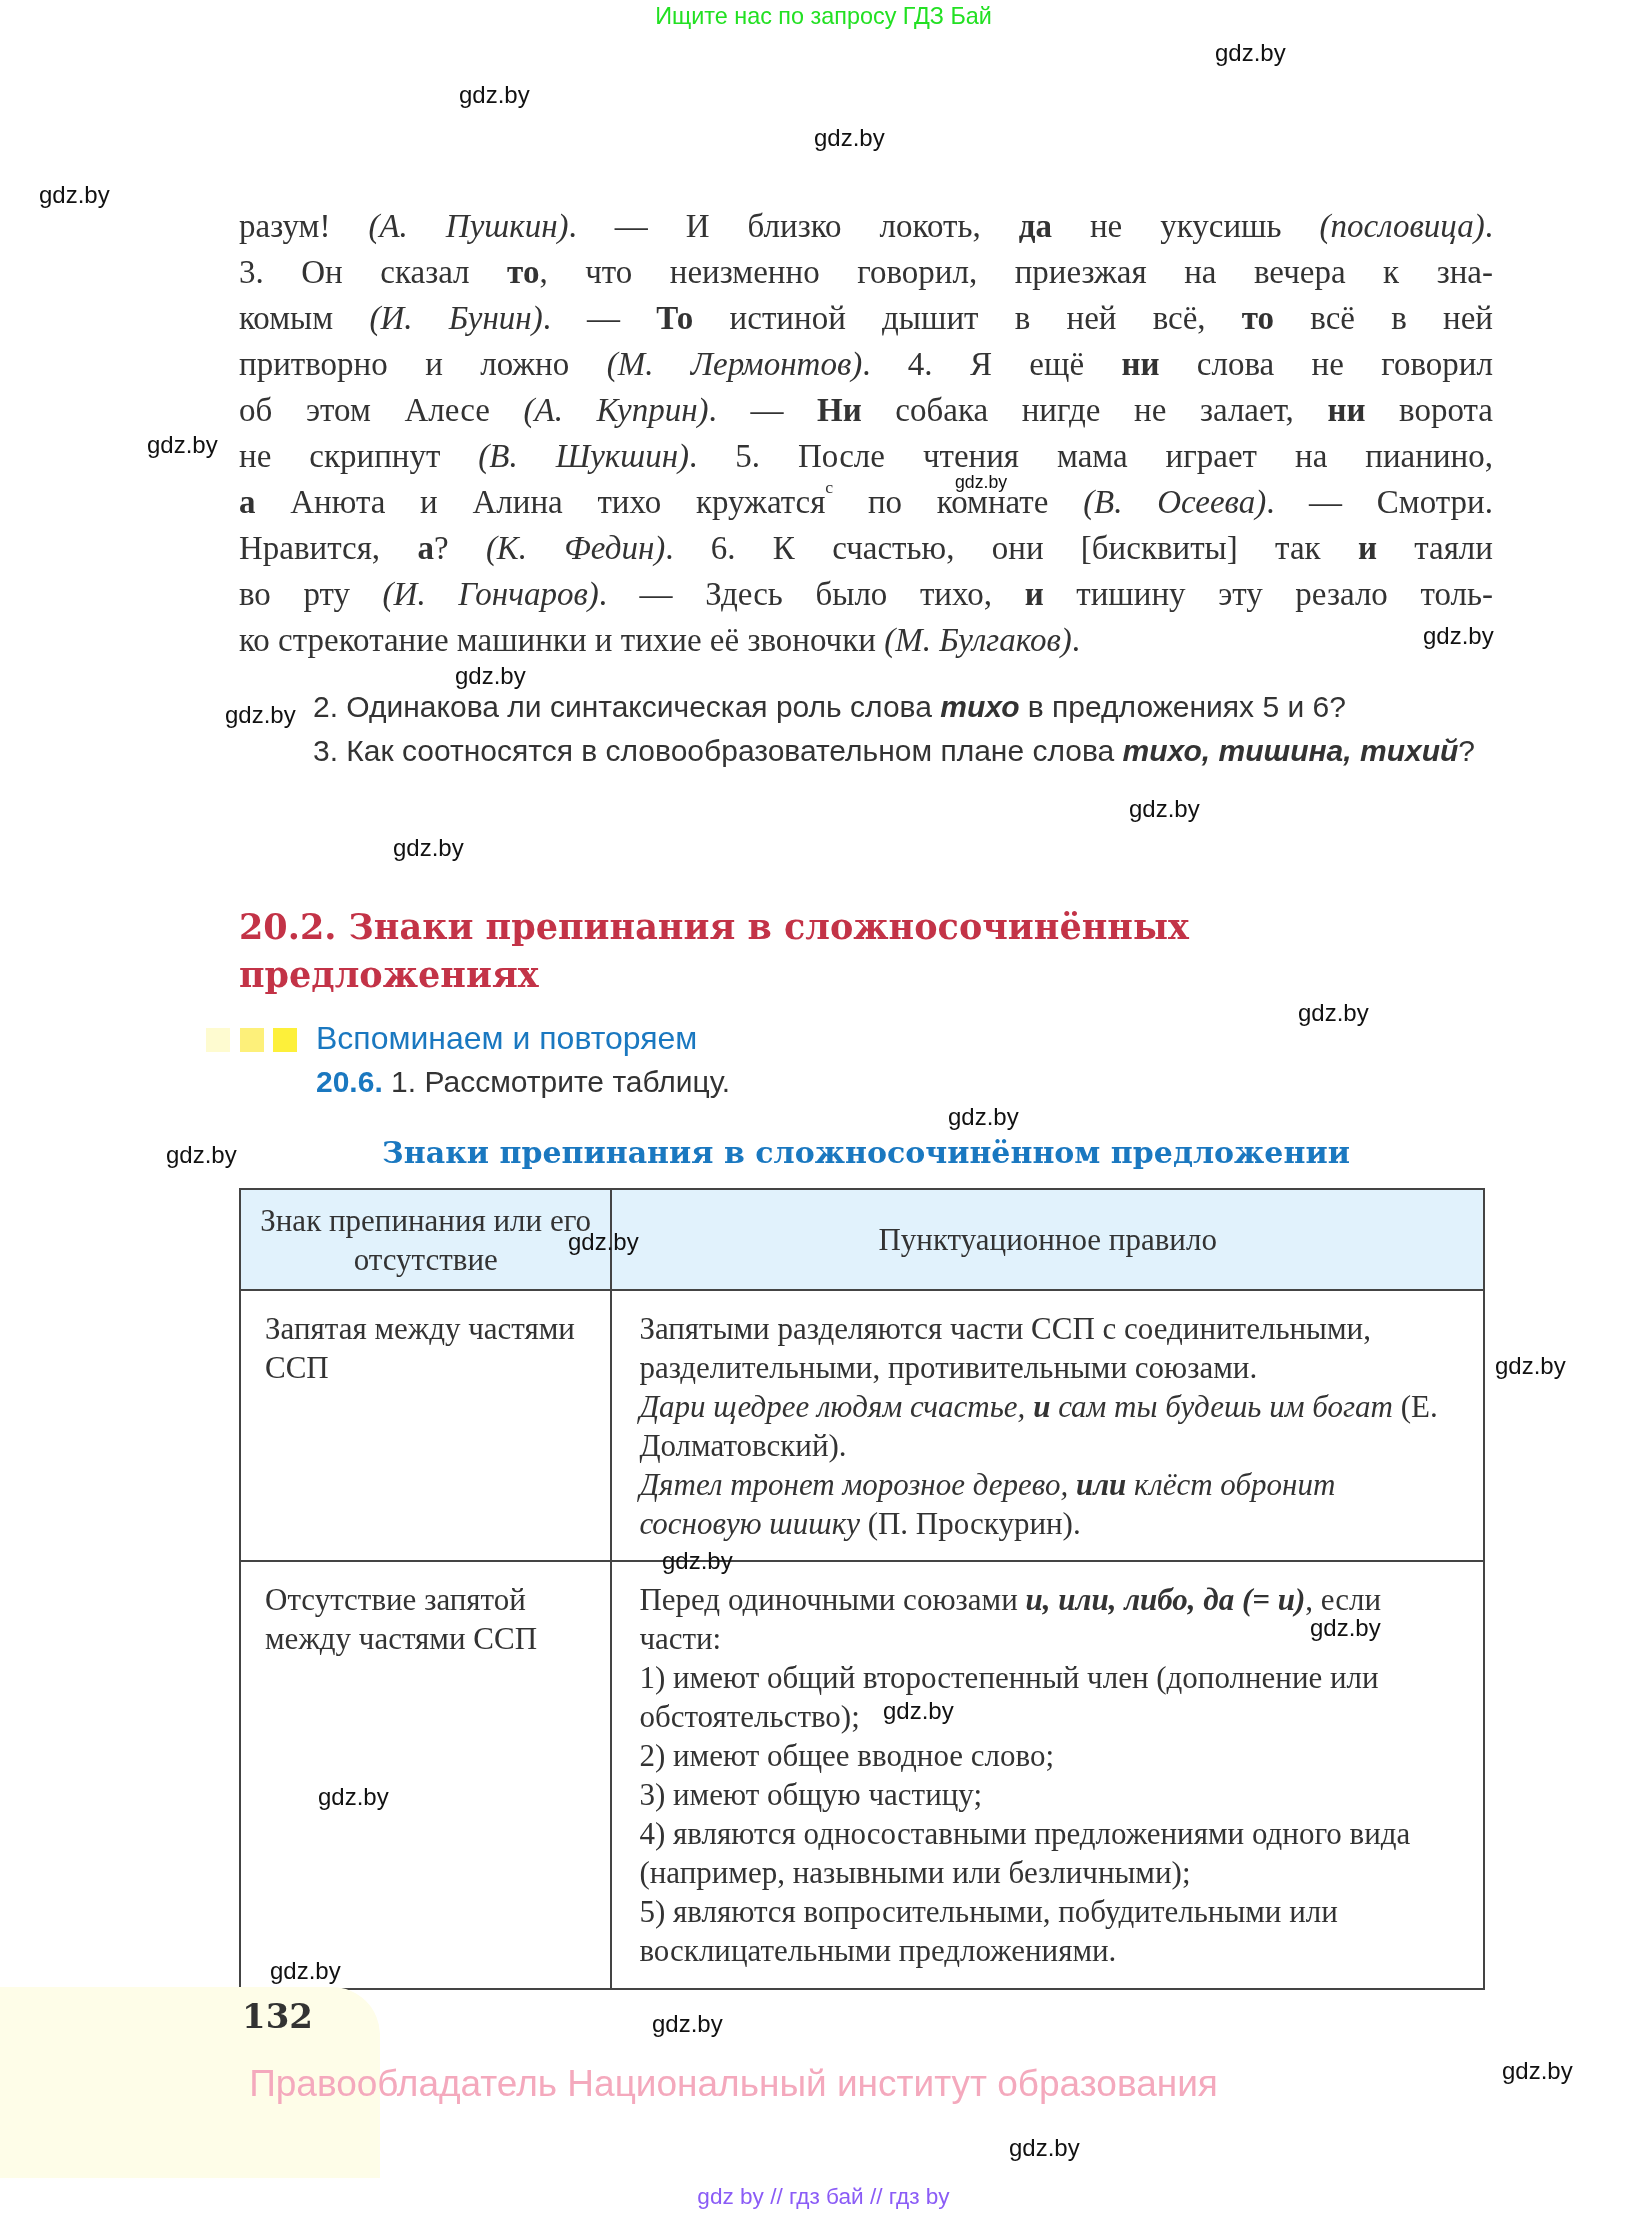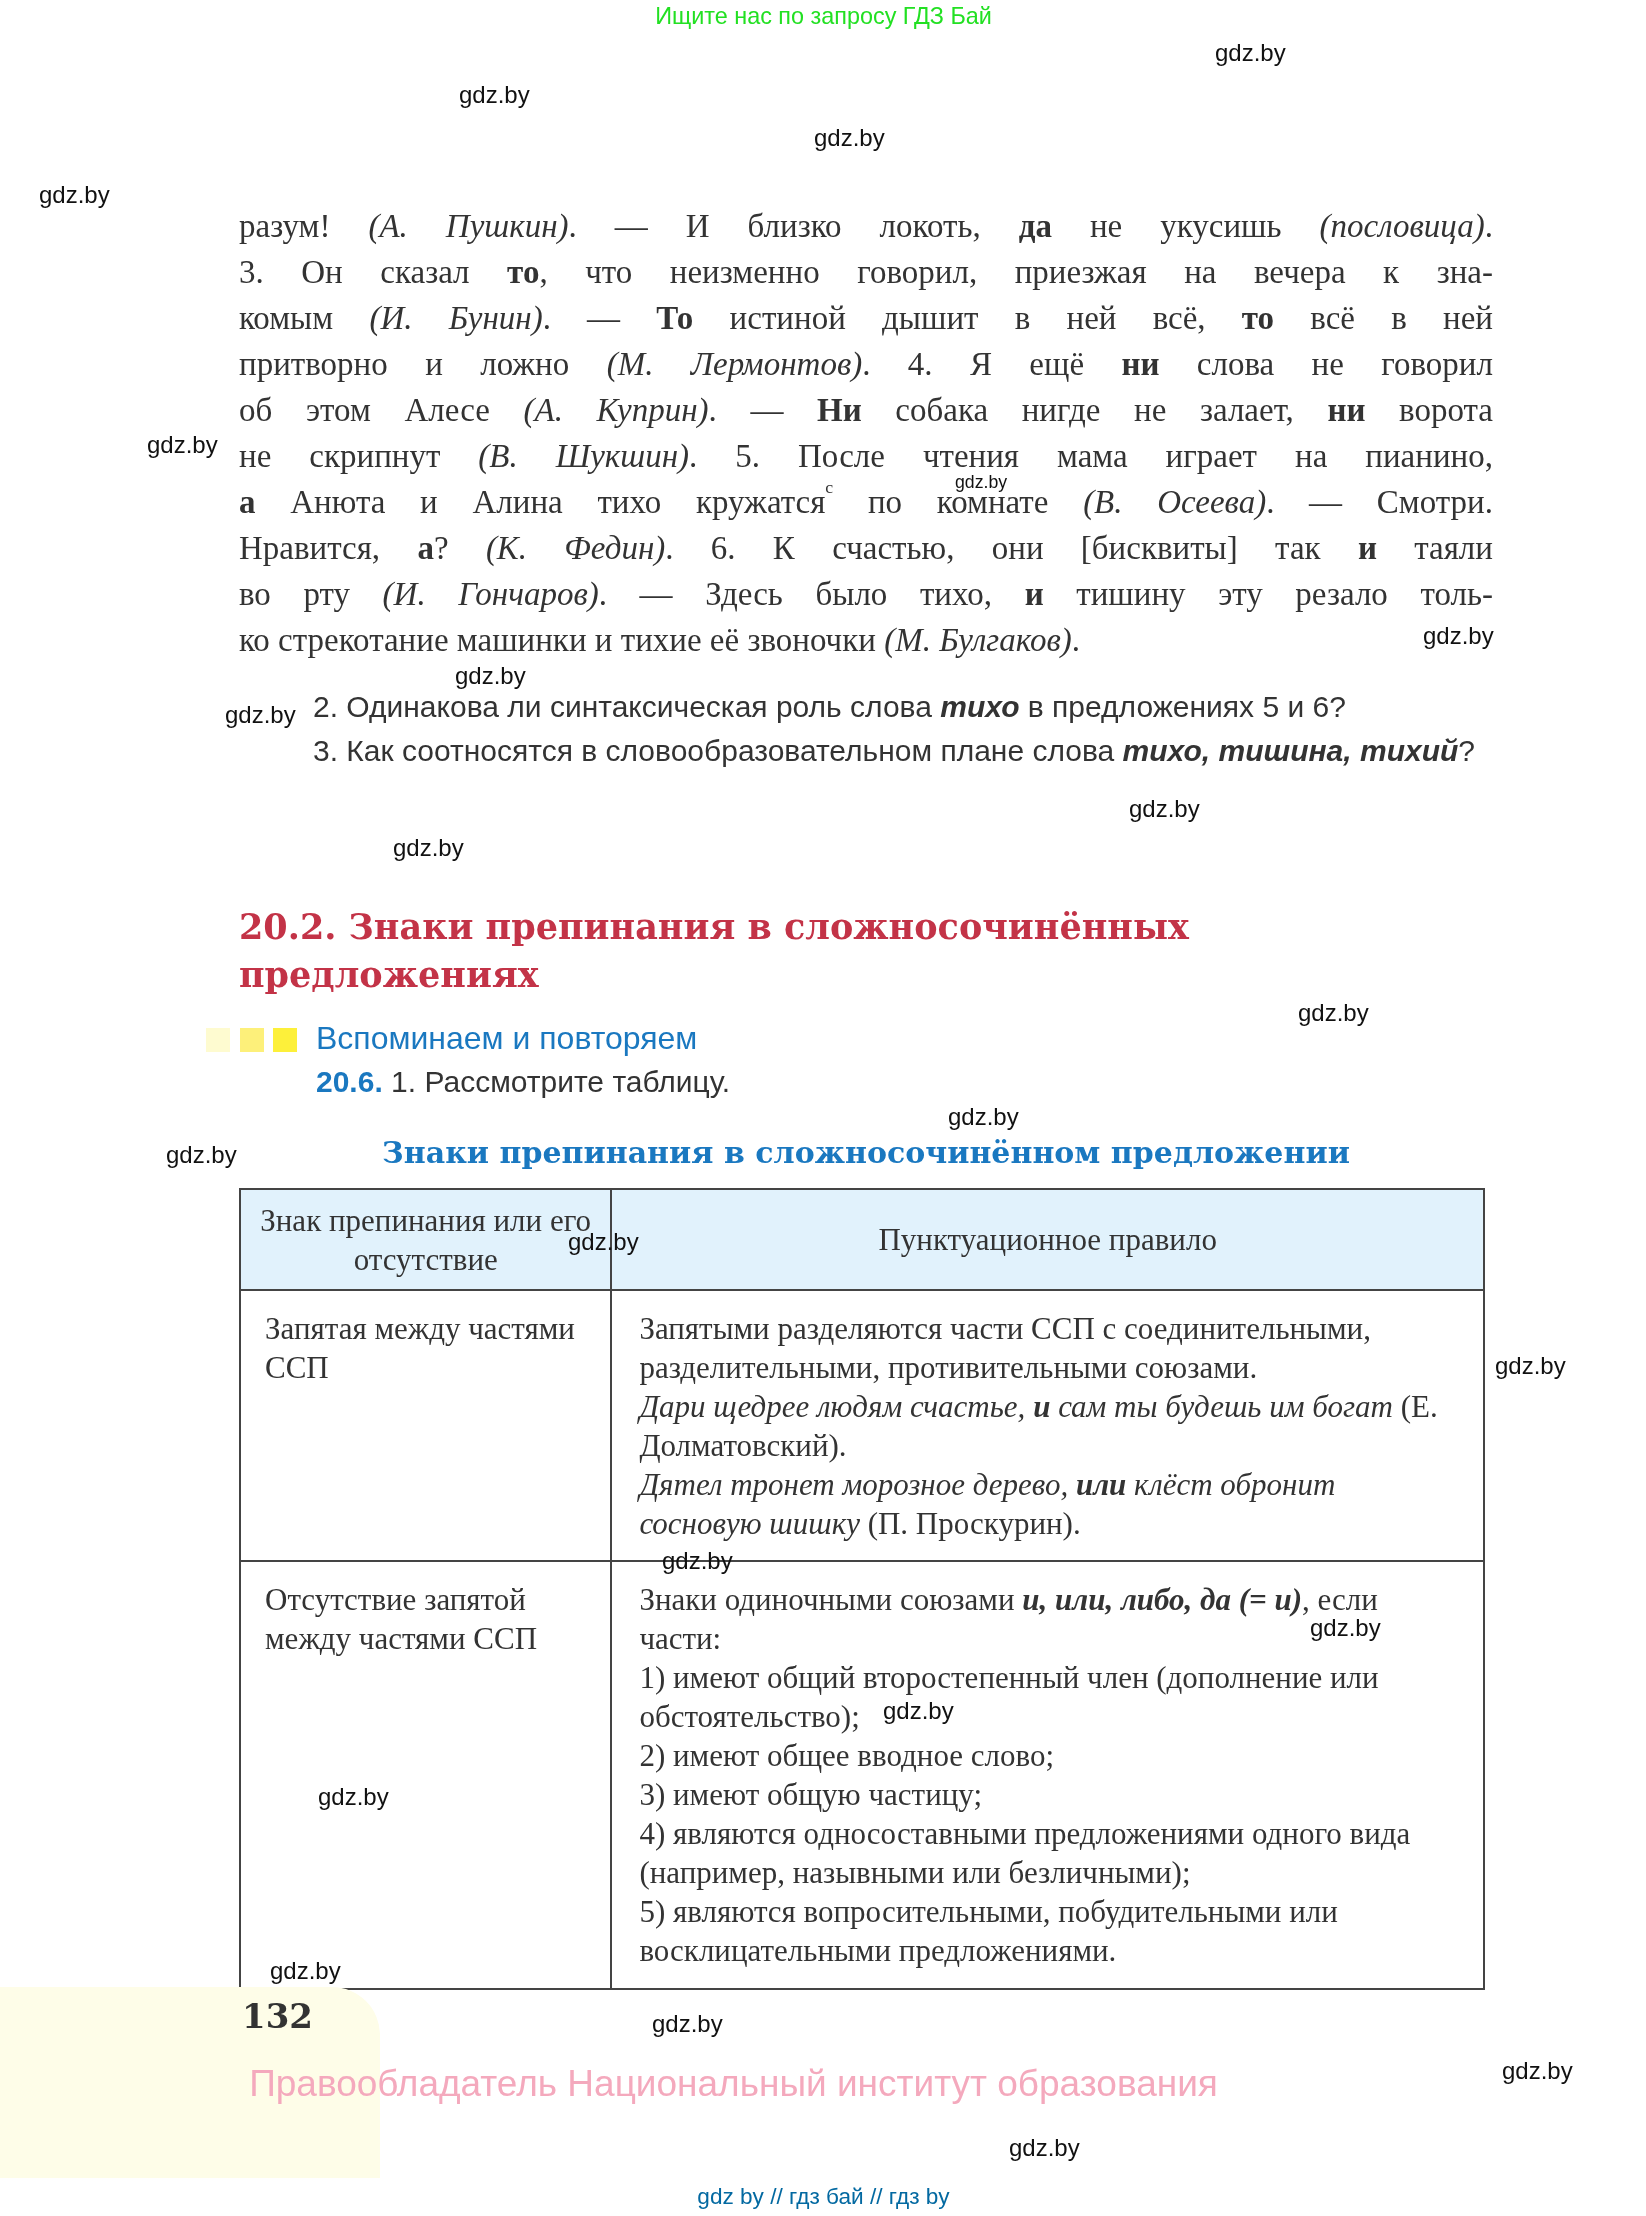--- a/index.html
+++ b/index.html
@@ -45,21 +45,21 @@
   table.rules td.c1 { padding:17.7px 24px; }
   table.rules td.c2 { padding:17.7px 27px; }
   table.rules tr.r1 td { height:224px;margin-left:8px; }
   table.rules tr.r2 td { height:376px; }
   .rule-p { display:block; }
 
   .yellow-tab { left:0; top:1987px; width:380px; height:191px; background:#fefde8; border-top-right-radius:48px; }
   .page-num { left:242px; top:1996px; font-family:"DejaVu Serif", serif; font-size:34px; font-weight:bold; color:#333;text-align:right; }
   .copyright { left:0; top:2063px; width:1467px; text-align:center; color:#f4a9bd;
                font-family:"Liberation Sans", sans-serif; font-size:37px; }
-  .footer-links { left:0; top:2184px; width:1647px; text-align:center; color:#0369a1;
+  .footer-links { left:0; top:2184px; width:1647px; text-align:center; color:#8b5cf6;
                   font-family:"Liberation Sans", sans-serif; font-size:22.6px; }
 </style>
 </head>
 <body>
 
 <div class="abs top-banner">Ищите нас по запросу ГДЗ Бай</div>
 
 <span class="abs wm" style="left:1215px;top:39px">gdz.by</span>
 <span class="abs wm" style="left:459px;top:81px">gdz.by</span>
 <span class="abs wm" style="left:814px;top:124px">gdz.by</span>
@@ -128,21 +128,21 @@
     <td class="c1">Запятая между частями ССП</td>
     <td class="c2">
       <span class="rule-p">Запятыми разделяются части ССП с соединительными, разделительными, противительными союзами.</span>
       <span class="rule-p"><span class="it">Дари щедрее людям счастье, </span><span class="it b">и</span><span class="it"> сам ты будешь им богат</span><span> (Е. Долматовский).</span></span>
       <span class="rule-p"><span class="it">Дятел тронет морозное дерево, </span><span class="it b">или</span><span class="it"> клёст обронит сосновую шишку</span><span> (П. Проскурин).</span></span>
     </td>
   </tr>
   <tr class="r2">
     <td class="c1">Отсутствие запятой между частями ССП</td>
     <td class="c2">
-      <span class="rule-p"><span>Знаки одиночными союзами </span><span class="it b">и, или, либо, да (= и)</span><span>, если части:</span></span>
+      <span class="rule-p"><span>Перед одиночными союзами </span><span class="it b">и, или, либо, да (= и)</span><span>, если части:</span></span>
       <span class="rule-p">1) имеют общий второстепенный член (дополнение или обстоятельство);</span>
       <span class="rule-p">2) имеют общее вводное слово;</span>
       <span class="rule-p">3) имеют общую частицу;</span>
       <span class="rule-p">4) являются односоставными предложениями одного вида (например, назывными или безличными);</span>
       <span class="rule-p">5) являются вопросительными, побудительными или восклицательными предложениями.</span>
     </td>
   </tr>
 </tbody>
   </table>
 

